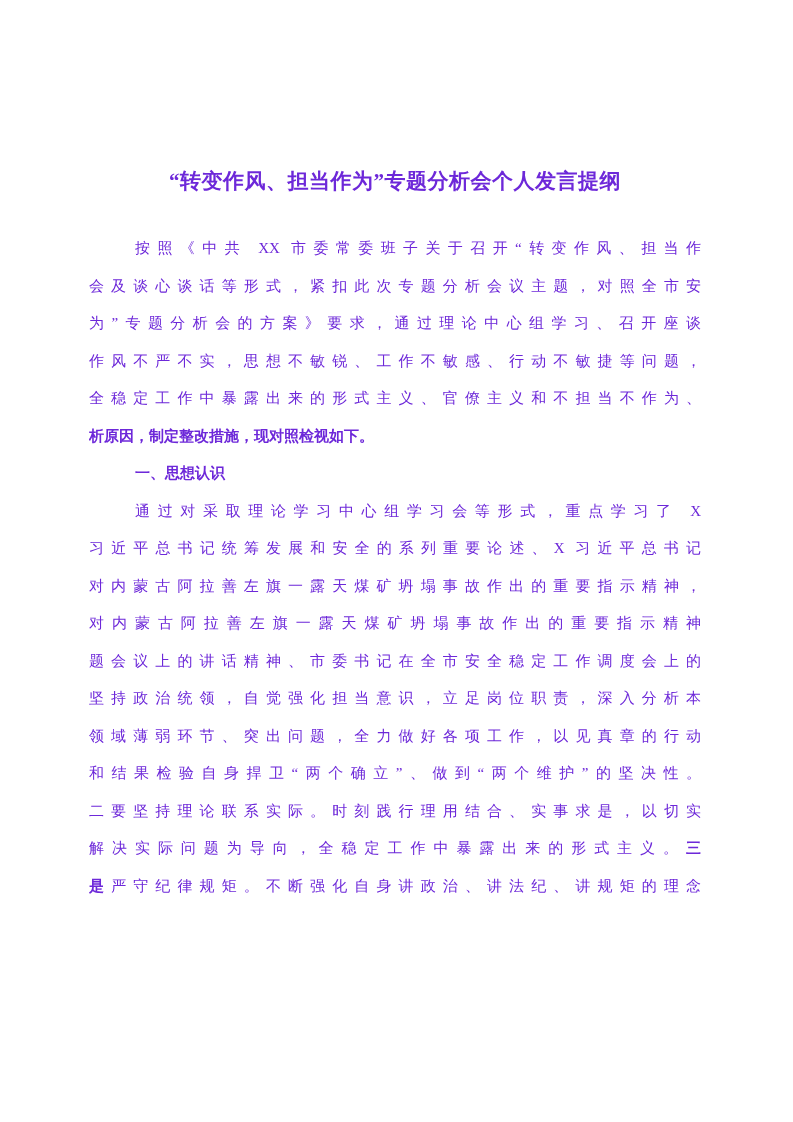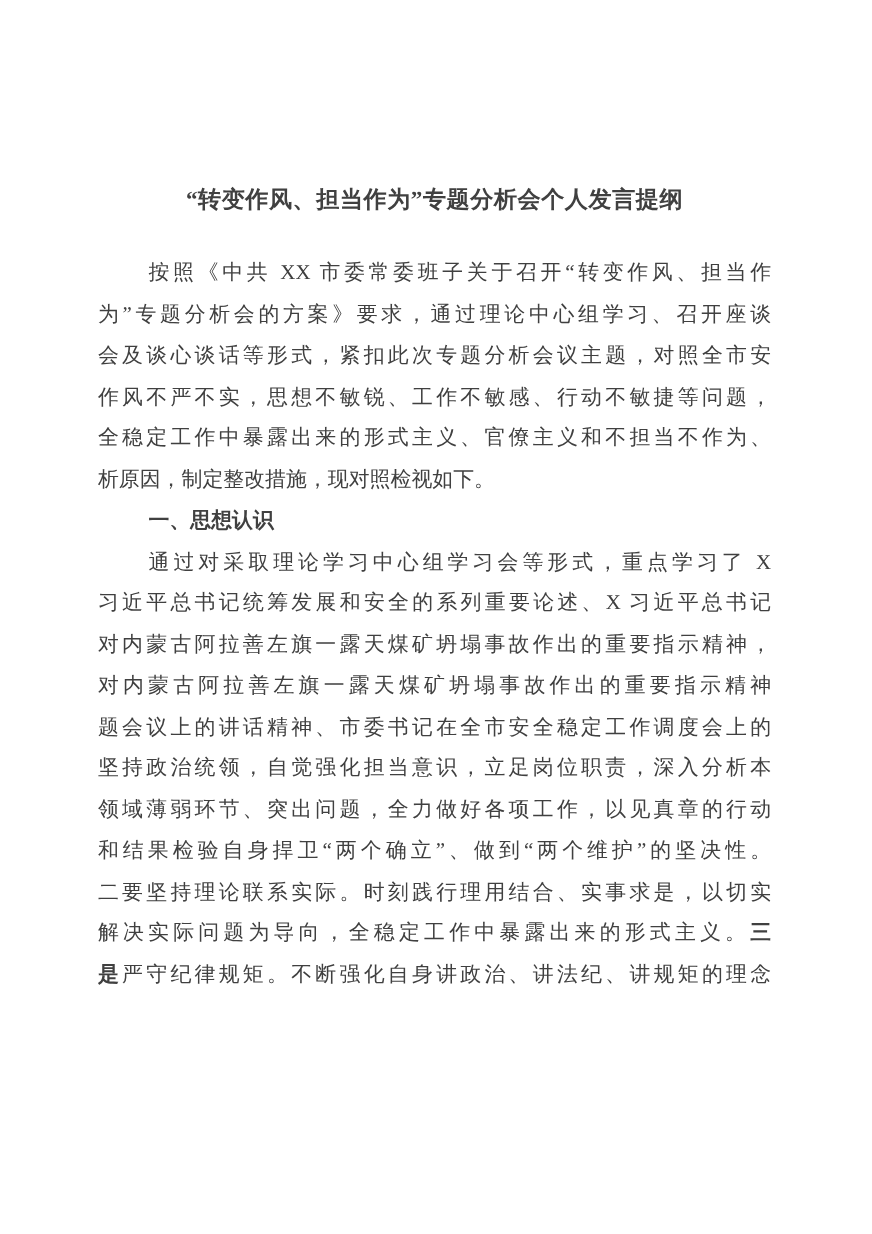--- a/index.html
+++ b/index.html
@@ -8,68 +8,69 @@
     background: #ffffff;
   }
   .page {
     position: relative;
     width: 793px;
     height: 1122px;
     background: #ffffff;
     box-sizing: border-box;
     padding: 164px 92px 0 89px;
     overflow: hidden;
-    color: #404040;
+    color: #6d28d9;
     font-family: "Liberation Serif", "DejaVu Serif", serif;
   }
   .doc-title {
     margin: 0 0 32px 0;
     font-size: 21px;
     line-height: 34px;
     font-weight: 700;
     text-align: center;
     letter-spacing: 0.5px;
   }
   .block {
     margin: 0;
   }
   .line {
-    font-size: 19px;
+    font-size: 15px;
     line-height: 37.5px;
     height: 37.5px;
     overflow: hidden;
     text-align: justify;
     text-justify: inter-character;
   }
   .line.just {
     text-align-last: justify;
   }
   .line.nojust {
     text-align-last: left;
+    font-weight: bold;
   }
   .line.indent {
     text-indent: 46px;
   }
   .block.heading .line {
     font-weight: 700;
   }
   .seg.bold {
     font-weight: 700;
   }
 </style>
 </head>
 <body>
 
 <div class="page">
   <h1 class="doc-title">“转变作风、担当作为”专题分析会个人发言提纲</h1>
   <div id="doc-body" class="doc-body">
       <div class="block body">
         <div class="line indent just"><span class="seg">按照《中共 XX 市委常委班子关于召开“转变作风、担当作</span></div>
+        <div class="line just"><span class="seg">会及谈心谈话等形式，紧扣此次专题分析会议主题，对照全市安</span></div>
         <div class="line just"><span class="seg">为”专题分析会的方案》要求，通过理论中心组学习、召开座谈</span></div>
-        <div class="line just"><span class="seg">会及谈心谈话等形式，紧扣此次专题分析会议主题，对照全市安</span></div>
         <div class="line just"><span class="seg">作风不严不实，思想不敏锐、工作不敏感、行动不敏捷等问题，</span></div>
         <div class="line just"><span class="seg">全稳定工作中暴露出来的形式主义、官僚主义和不担当不作为、</span></div>
         <div class="line nojust"><span class="seg">析原因，制定整改措施，现对照检视如下。</span></div>
       </div>
       <div class="block heading">
         <div class="line indent nojust"><span class="seg bold">一、思想认识</span></div>
       </div>
       <div class="block body">
         <div class="line indent just"><span class="seg">通过对采取理论学习中心组学习会等形式，重点学习了 X</span></div>
         <div class="line just"><span class="seg">习近平总书记统筹发展和安全的系列重要论述、X 习近平总书记</span></div>

